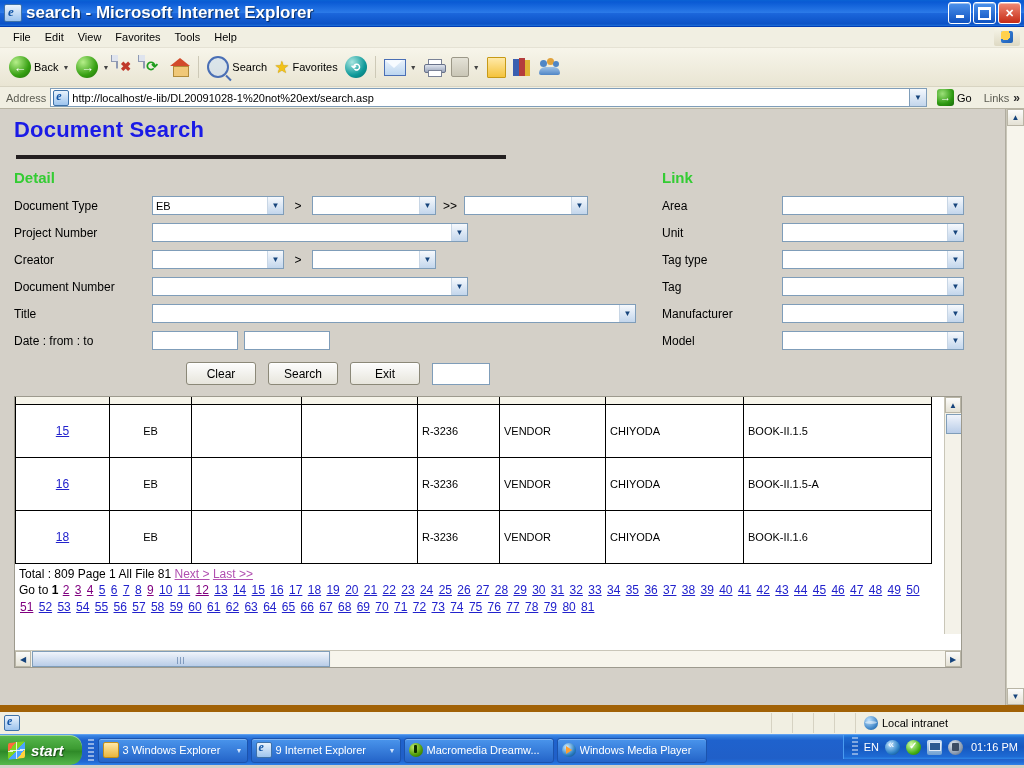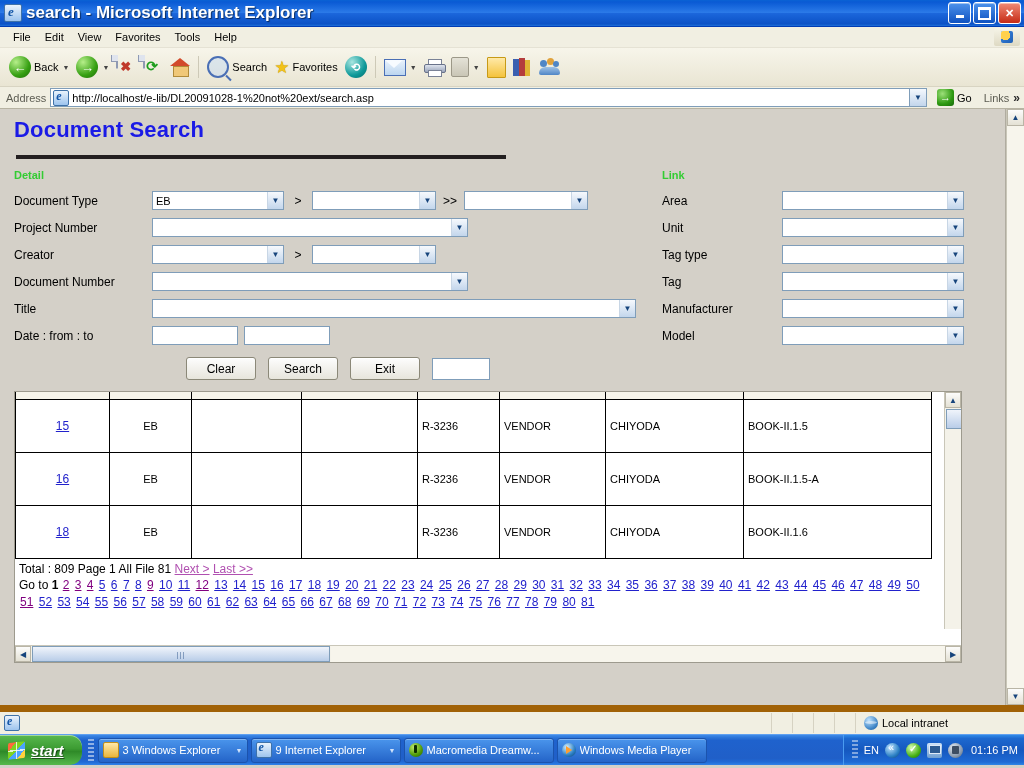--- a/index.html
+++ b/index.html
@@ -156,21 +156,21 @@
   .page-inner{padding:8px 0 0 14px;}
   h1.doc-title{
     margin:0;font-size:22px;color:#1a1ae6;font-weight:bold;
     font-family:"Liberation Sans",sans-serif;letter-spacing:.2px;
   }
   .hr-black{height:4px;background:#231f20;width:490px;margin:12px 0 10px 2px;}
   .cols{display:flex;}
   .col-left{width:648px;}
   .col-right{width:330px;}
   h2.sect{
-    margin:0 0 6px 0;font-size:11px;color:#33cc33;font-weight:bold;
+    margin:0 0 6px 0;font-size:15px;color:#33cc33;font-weight:bold;
   }
   .frow{display:flex;align-items:center;height:27px;}
   .flabel{width:138px;font-size:12px;color:#000;font-weight:normal;}
   .flabel.r{width:120px;}
   .sel{
     height:19px;background:#fff;border:1px solid #7f9db9;
     display:flex;align-items:center;box-sizing:border-box;position:relative;
     font-size:11px;color:#000;padding-left:3px;
   }
   .sel .drop{
@@ -290,42 +290,41 @@
     width:17px;height:17px;flex:none;
     background:
       linear-gradient(to right,transparent 48%,rgba(255,255,255,.8) 48%,rgba(255,255,255,.8) 52%,transparent 52%),
       linear-gradient(to bottom,transparent 46%,rgba(255,255,255,.8) 46%,rgba(255,255,255,.8) 54%,transparent 54%),
       linear-gradient(135deg,#ff6a3d 0 25%,#7ed321 25% 50%,#4aa3ff 50% 75%,#ffd23d 75%);
     border-radius:2px;transform:skewY(-6deg);
   }
   .start-text{
     color:#fff;font-size:15px;font-weight:bold;font-style:italic;
     text-shadow:1px 1px 1px rgba(0,0,0,.5);
-    text-decoration:underline;
   }
   .tgrip{width:6px;height:22px;background:repeating-linear-gradient(to bottom,rgba(255,255,255,.5) 0 2px,transparent 2px 4px);margin-right:4px;}
   .tbtn{
     height:23px;min-width:140px;max-width:150px;margin-right:3px;
     background:linear-gradient(to bottom,#4a95ec,#2464c8);
     border:1px solid #1b53ad;border-radius:3px;
     display:flex;align-items:center;padding:0 4px;gap:4px;
     box-shadow:inset 0 1px 0 rgba(255,255,255,.3);
   }
   .tbtn .tlabel{color:#fff;font-size:11px;white-space:nowrap;overflow:hidden;text-overflow:ellipsis;flex:1;}
   .tbtn .tcaret{color:#cfe2fb;font-size:7px;}
   .ti{width:14px;height:14px;flex:none;border-radius:2px;}
   .ti.folder{background:linear-gradient(to bottom,#ffe9a8,#e8b53c);border:1px solid #c08f1c;}
   .ti.ie{background:linear-gradient(to bottom,#eaf3fc,#9dc4ee);border:1px solid #3f72a8;position:relative;}
   .ti.ie:after{content:"e";position:absolute;left:2px;top:-3px;font-family:"Liberation Serif",serif;font-size:12px;font-style:italic;font-weight:bold;color:#1457a8;}
   .ti.wmp{border-radius:50%;background:radial-gradient(circle at 35% 30%,#d8f0ff,#2a7fc4 60%,#0e3f70);position:relative;}
   .ti.wmp:after{content:"";position:absolute;left:4px;top:3px;border-left:6px solid #ff9d2e;border-top:4px solid transparent;border-bottom:4px solid transparent;}
   .ti.dw{border-radius:50%;background:radial-gradient(circle at 35% 30%,#bfe86a,#4e9a06 60%,#2b5c03);position:relative;}
   .ti.dw:after{content:"";position:absolute;left:5px;top:2px;width:3px;height:8px;background:#0c2b00;border-radius:1px;}
   .tray{
-    position:absolute;right:0;top:0;height:30px;display:flex;align-items:center;gap:6px;
+    position:absolute;right:0;top:0;height:24px;display:flex;align-items:center;gap:6px;
     padding:0 6px 0 8px;
     background:linear-gradient(to bottom,#2f8ae8 0%,#1d68cf 12%,#1558bf 50%,#1e6ad4 90%,#2e86e6 100%);
     border-left:1px solid #4a9cf0;
   }
   .tray .grip2{width:6px;height:20px;background:repeating-linear-gradient(to bottom,rgba(255,255,255,.45) 0 2px,transparent 2px 4px);}
   .tray .en{color:#fff;font-size:11px;}
   .tr-ico{width:15px;height:15px;border-radius:50%;flex:none;}
   .tr-ico.blue{background:radial-gradient(circle at 35% 30%,#bfe3ff,#2a7fc4 62%,#0e3f70);position:relative;}
   .tr-ico.blue:after{content:"\00AB";position:absolute;left:3px;top:-2px;color:#fff;font-size:11px;}
   .tr-ico.green{background:radial-gradient(circle at 35% 30%,#d8ffb0,#45b013 62%,#1f6a06);position:relative;}

